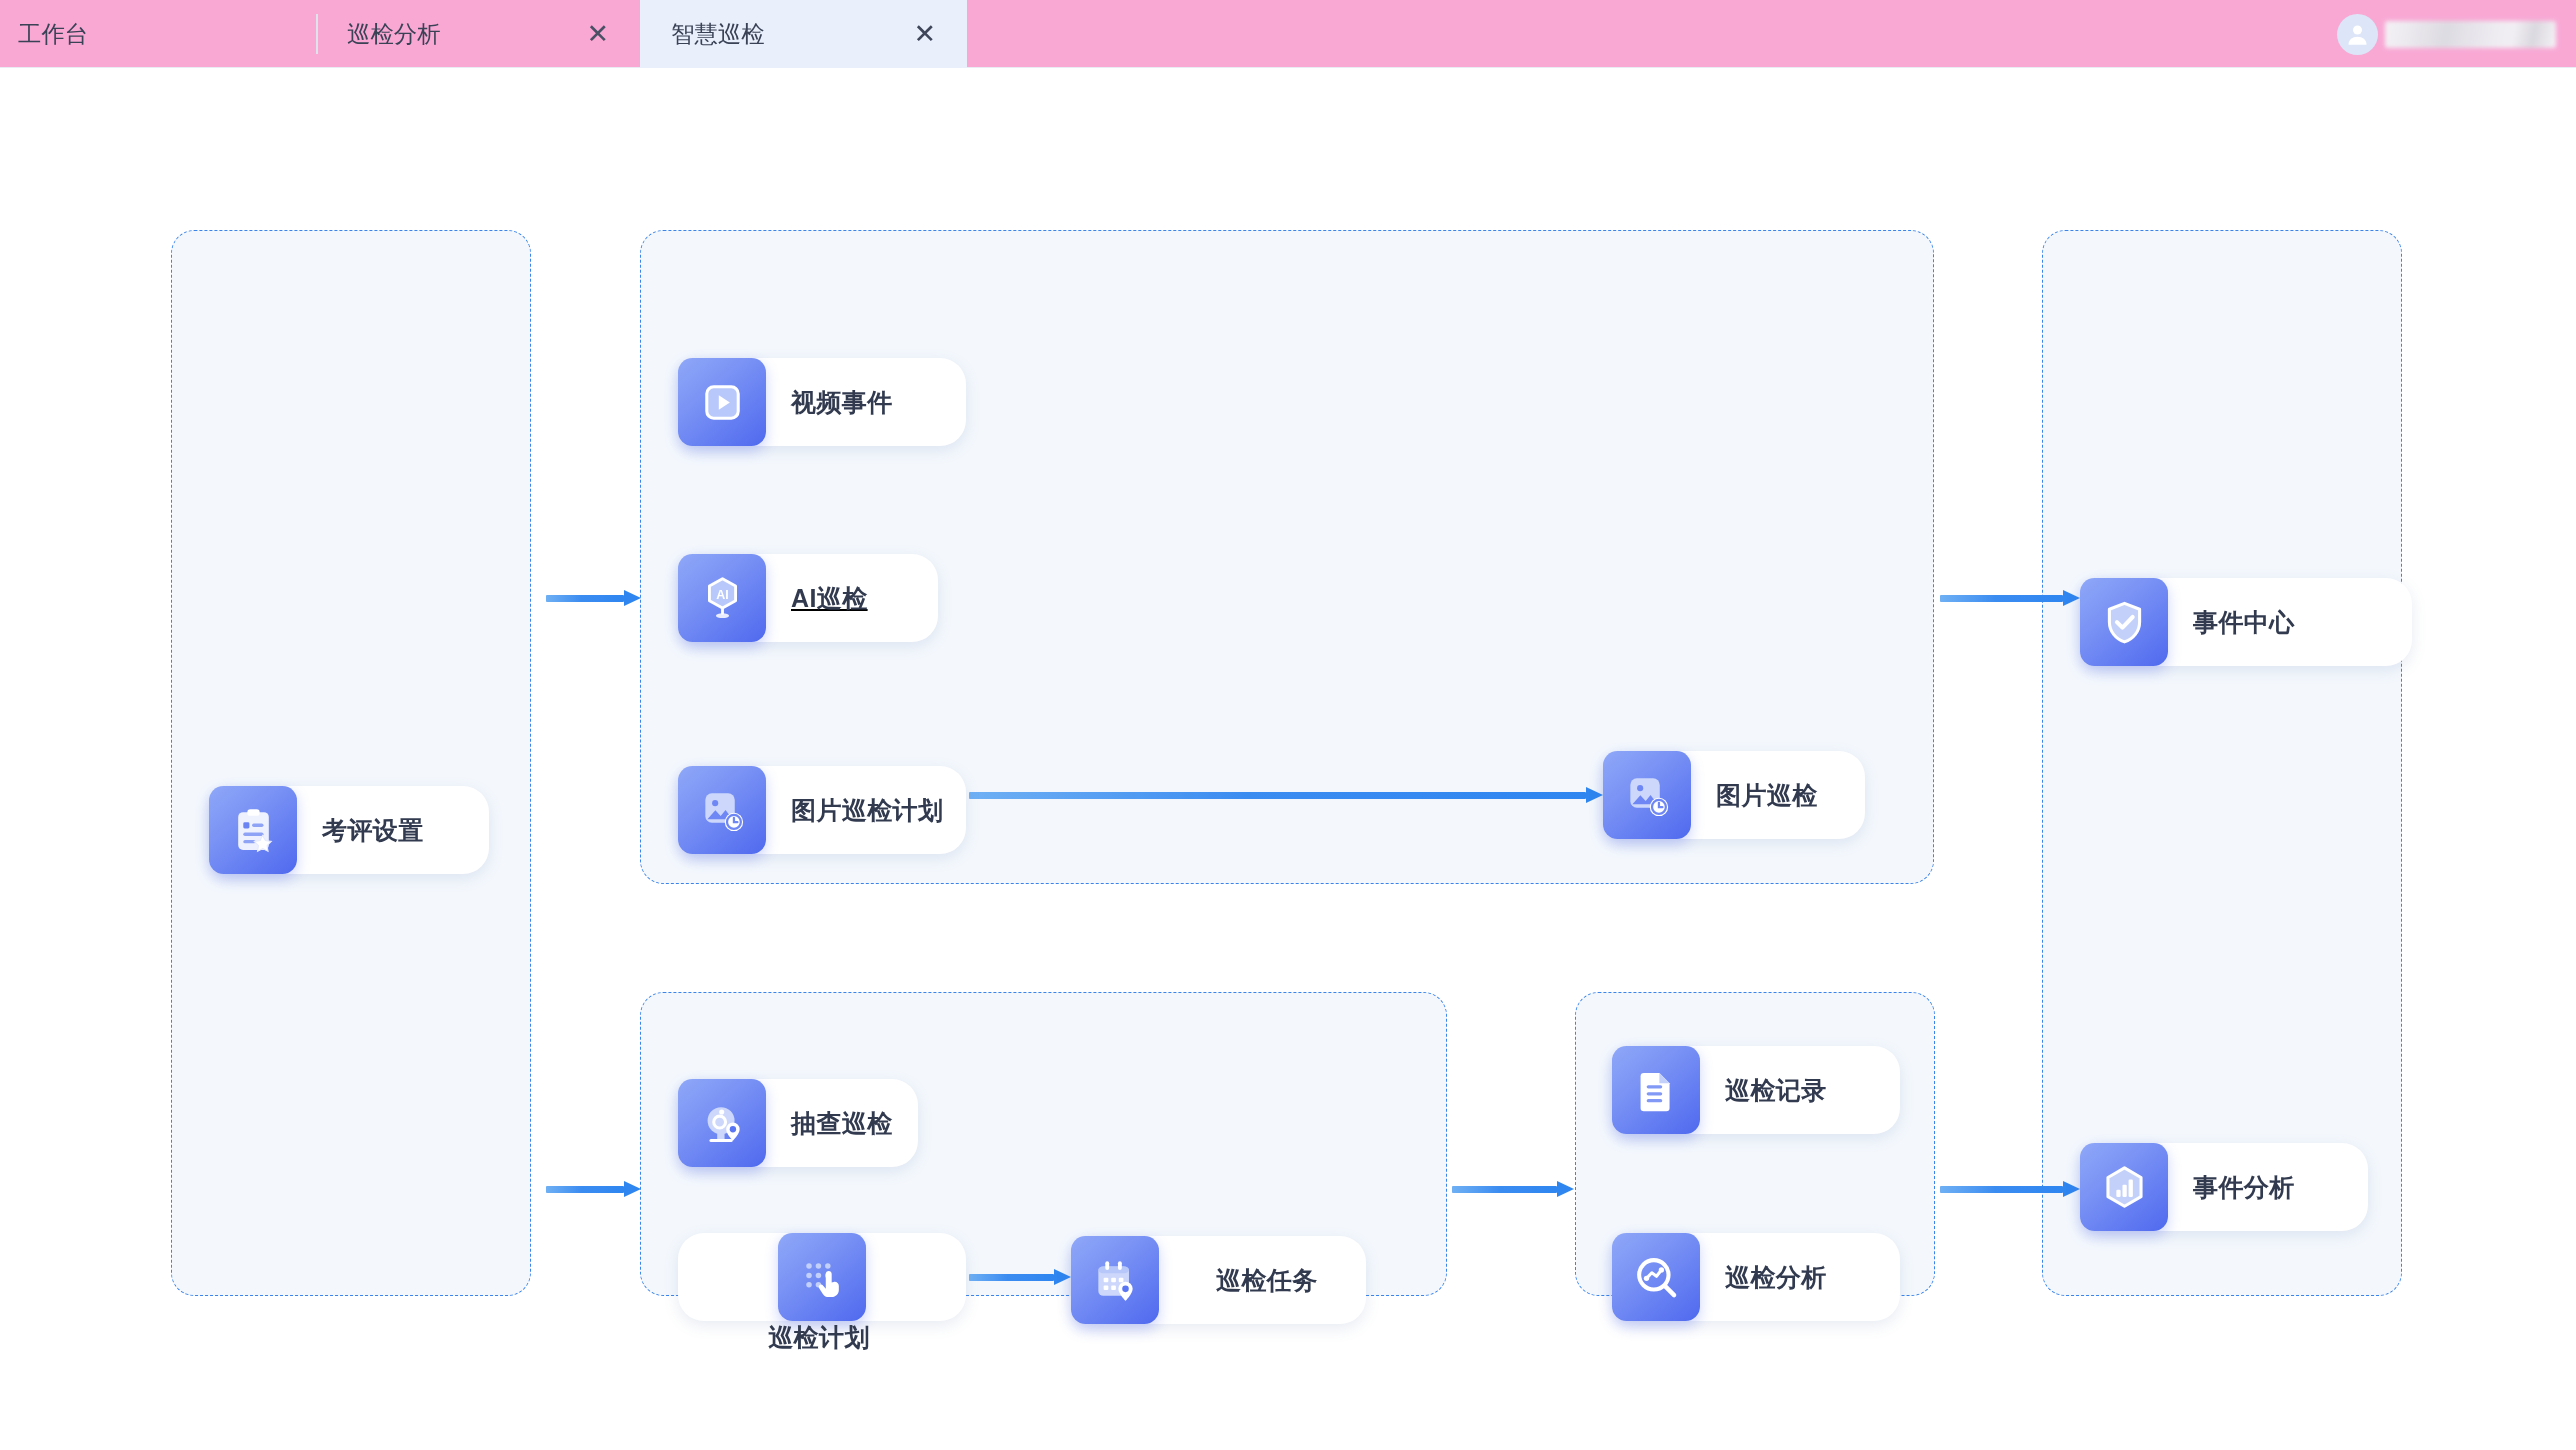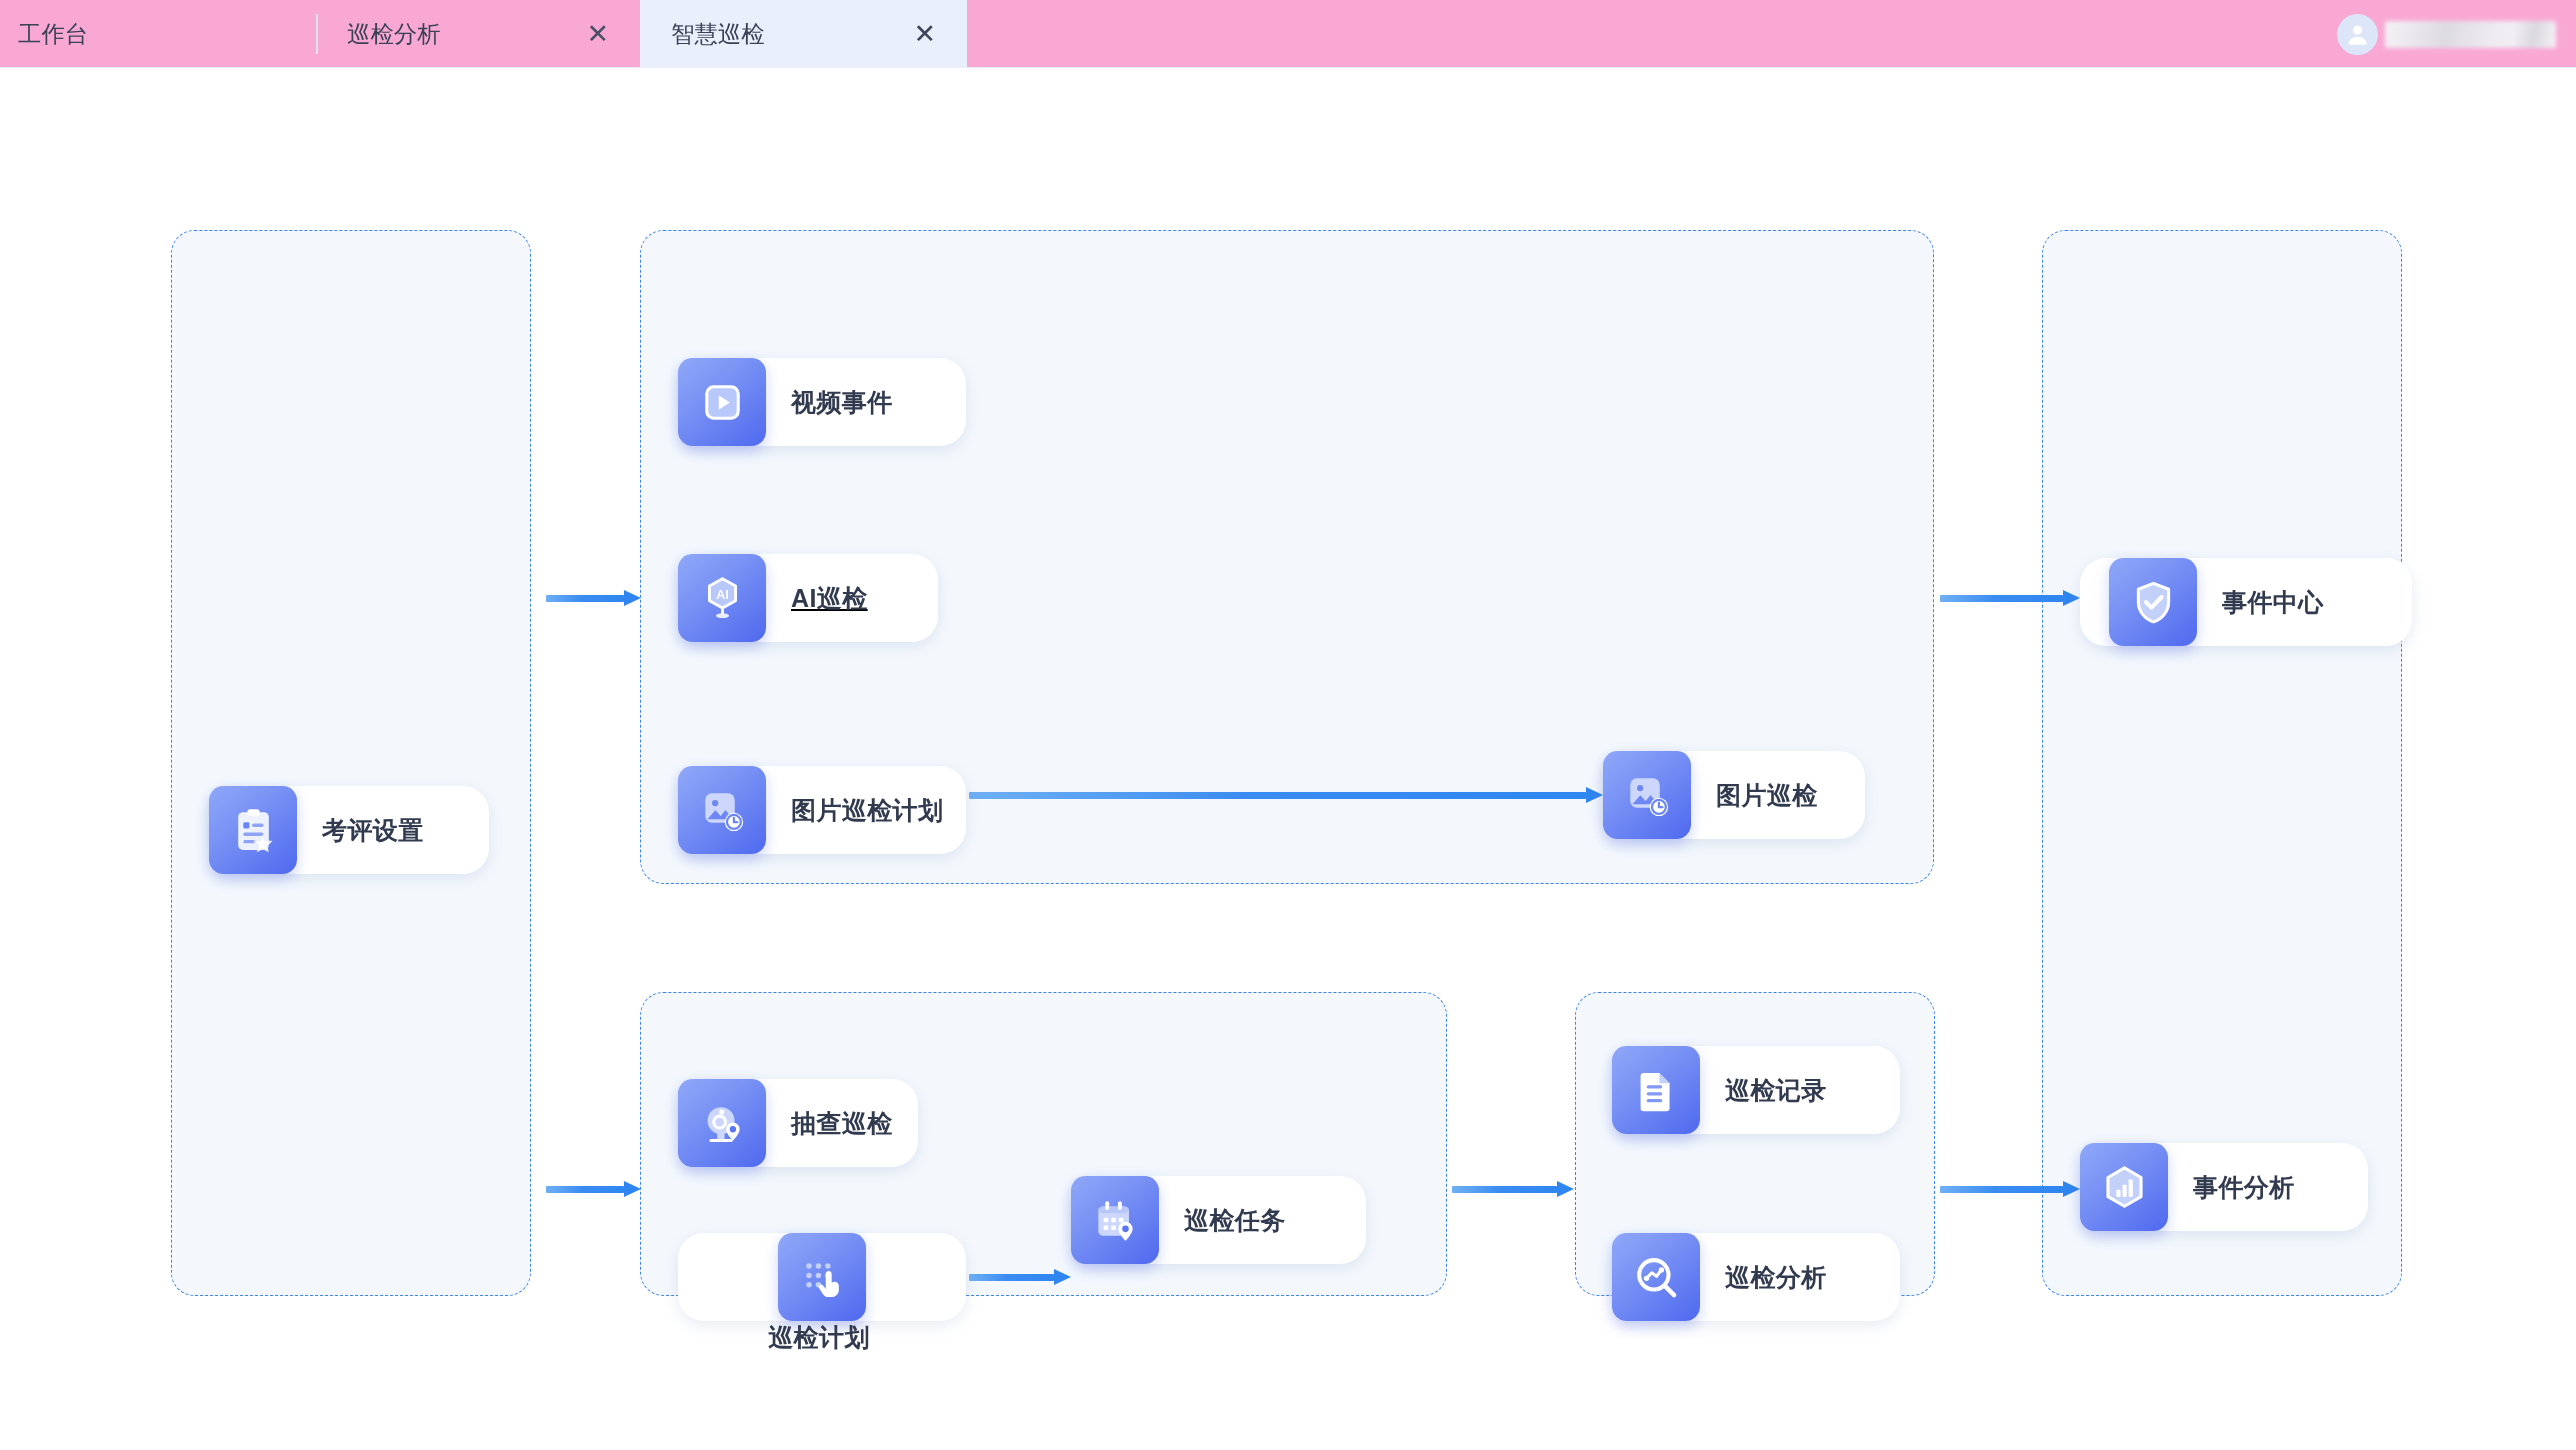--- a/index.html
+++ b/index.html
@@ -304,21 +304,21 @@
             <circle cx="14.6" cy="11" r="1.35"></circle>
           <circle cx="5.4" cy="15.6" r="1.35"></circle>
             <circle cx="10" cy="15.6" r="1.35"></circle>
         </g>
         <path d="M13.6 10.3c0-.8.65-1.45 1.45-1.45s1.45.65 1.45 1.45v4.1l1-.25c1.3-.3 2.5.6 2.5 1.9v2.1c0 1.9-1.55 3.45-3.45 3.45h-1.6c-1.1 0-2.1-.55-2.7-1.45l-1.9-2.9c-.4-.6-.2-1.4.45-1.7.5-.25 1.1-.1 1.45.35l1.35 1.6z" fill="#ffffff"></path>
       </svg>
     </div>
     <div class="node-label">巡检计划</div>
   </div>
 
-  <div class="node" style="left:1071px; top:1106px; width:295px;">
+  <div class="node" style="left:1071px; top:1166px; width:295px;gap:32px;">
     <div class="node-icon">
       <svg width="49" height="49" viewBox="0 0 24 24">
         <rect x="3.6" y="5.1" width="15" height="14.4" rx="2.4" fill="#ccd7fb"></rect>
         <rect x="3.6" y="5.1" width="15" height="3.4" rx="2.4" fill="#b8c7f9"></rect>
         <rect x="7" y="2.6" width="1.9" height="4.2" rx=".95" fill="#ffffff"></rect>
         <rect x="13.2" y="2.6" width="1.9" height="4.2" rx=".95" fill="#ffffff"></rect>
         <g fill="#ffffff">
           <rect x="6.2" y="10.6" width="2.3" height="2.3" rx=".5"></rect>
           <rect x="9.9" y="10.6" width="2.3" height="2.3" rx=".5"></rect>
           <rect x="13.6" y="10.6" width="2.3" height="2.3" rx=".5"></rect>
@@ -353,21 +353,21 @@
         <circle cx="10.7" cy="10.7" r="7.2" fill="none" stroke="#ffffff" stroke-width="2"></circle>
         <path d="M16.2 16.2l4.4 4.4" stroke="#ffffff" stroke-width="2.2" stroke-linecap="round"></path>
         <path d="M7.1 12.4l2.6-2.7 2.3 1.7 2.4-3.1" fill="none" stroke="#ffffff" stroke-width="1.5" stroke-linecap="round" stroke-linejoin="round"></path>
         <circle cx="7.1" cy="12.4" r="1.3" fill="#ffffff"></circle>
         <circle cx="14.4" cy="8.3" r="1.3" fill="#ffffff"></circle>
       </svg>
     </div>
     <div class="node-label">巡检分析</div>
   </div>
 
-  <div class="node" style="left:2080px; top:488px; width:332px;padding-left:29px;">
+  <div class="node" style="left:2080px; top:508px; width:332px;">
     <div class="node-icon">
       <svg width="49" height="49" viewBox="0 0 24 24">
         <path d="M12 2.6l7.4 2.9v6.2c0 4.6-3.1 8.4-7.4 9.8-4.3-1.4-7.4-5.2-7.4-9.8V5.5z" fill="#c3d0fa" stroke="#ffffff" stroke-width="1.5" stroke-linejoin="round"></path>
         <path d="M8.3 11.8l2.7 2.7 5-5.2" fill="none" stroke="#ffffff" stroke-width="2" stroke-linecap="round" stroke-linejoin="round"></path>
       </svg>
     </div>
     <div class="node-label">事件中心</div>
   </div>
 
   <div class="node" style="left:2080px; top:1073px; width:288px;">

